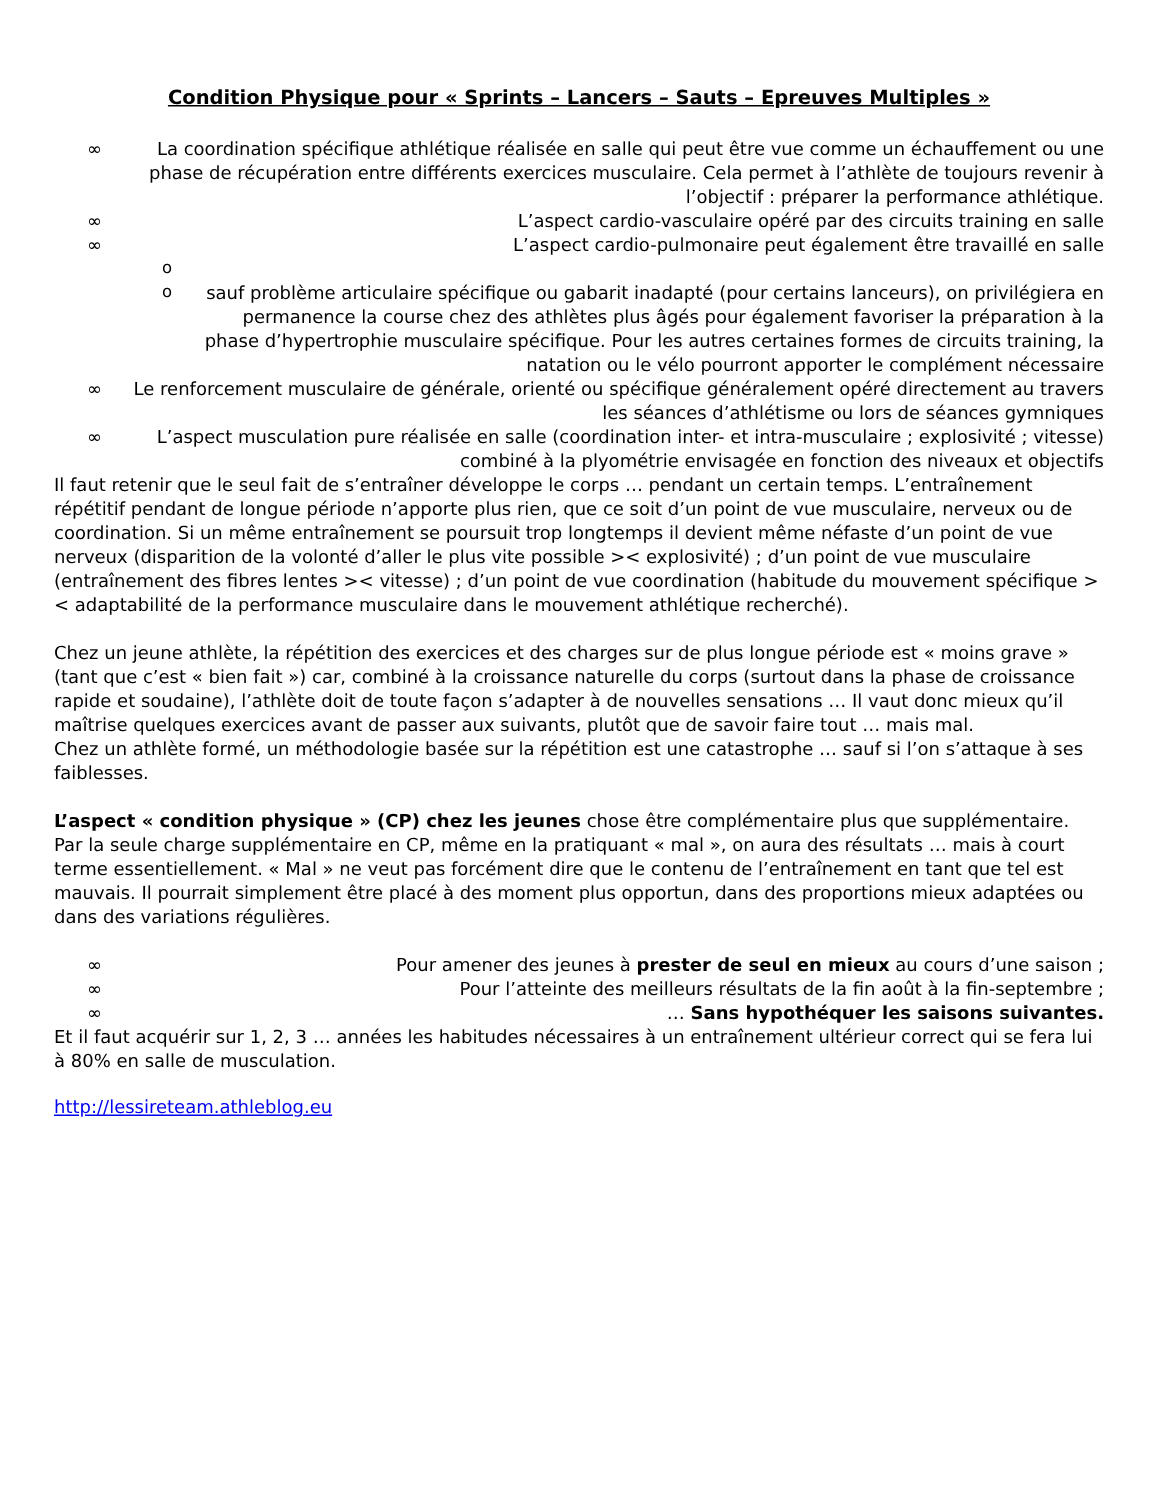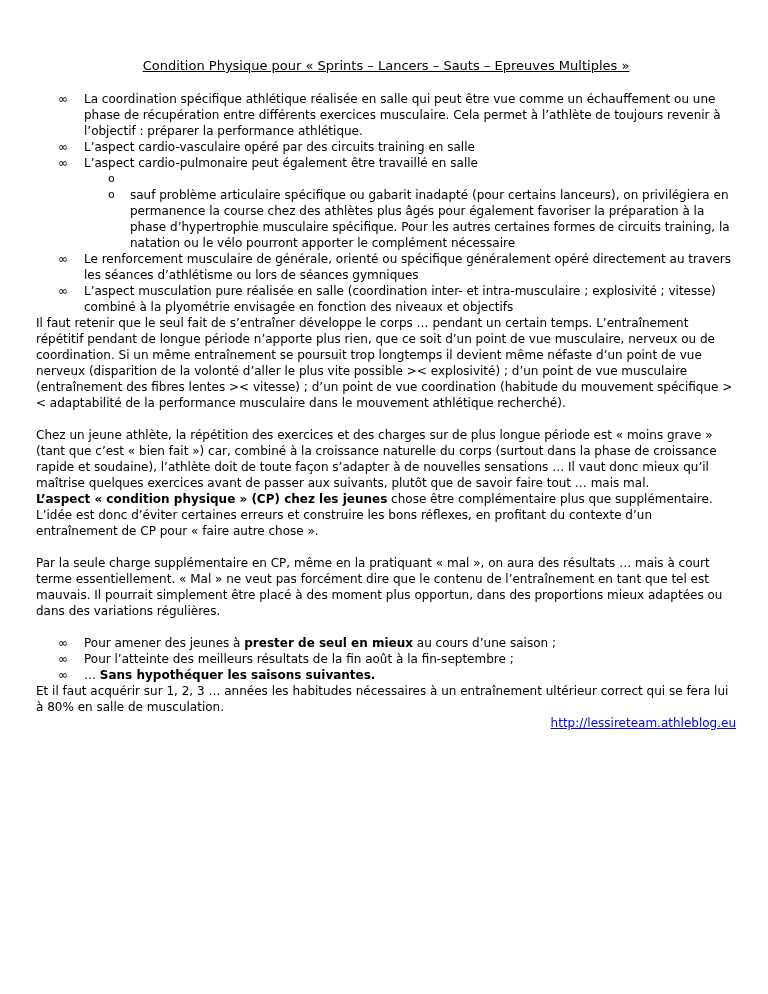--- a/index.html
+++ b/index.html
@@ -9,39 +9,39 @@
     color: #000000;
     overflow: hidden;
   }
   .page {
     box-sizing: border-box;
     width: 768px; height: 994px;
     padding: 58px 32px 0 36px;
   }
   .doc-title {
     font-size: 13px;
-    font-weight: normal;
+    font-weight: bold;
     text-decoration: underline;
     text-align: center;
     margin: 0 0 17px 0;
     line-height: 16px;
   }
   .doc-body { font-size: 12px; line-height: 16px; }
   .para { margin: 0; }
   .gap { margin-bottom: 16px; }
-  .center { text-align: right; }
+  .center { text-align: left; margin-top: 15px; }
   b { font-weight: bold; }
   .list { margin: 0; }
   .li { display: flex; align-items: flex-start; }
   .li .marker { flex: 0 0 auto; }
   .l1 { padding-left: 22px; }
   .l1 > .marker { width: 26px; font-size: 12px; }
   .l2 { padding-left: 72px; }
   .l2 > .marker { width: 22px; font-size: 11px; }
-  .li-text { flex: 1 1 auto; }
+  .li-text { flex: 1 1 auto; text-align: right; }
   a.doc-link { color: #0000ee; text-decoration: underline; cursor: pointer; }
 </style>
 </head>
 <body>
 
 <div class="page">
   <h1 class="doc-title">Condition Physique pour « Sprints – Lancers – Sauts – Epreuves Multiples »</h1>
   <div class="doc-body" id="doc-body">
       <div class="list gap">
         <div class="li l1">
@@ -67,22 +67,22 @@
           <span class="marker">∞</span>
           <div class="li-text"><span>Le renforcement musculaire de générale, orienté ou spécifique généralement opéré directement au travers les séances d’athlétisme ou lors de séances gymniques</span></div>
         </div>
         <div class="li l1">
           <span class="marker">∞</span>
           <div class="li-text"><span>L’aspect musculation pure réalisée en salle (coordination inter- et intra-musculaire ; explosivité ; vitesse) combiné à la plyométrie envisagée en fonction des niveaux et objectifs</span></div>
         </div>
       </div>
       <p class="para gap"><span>Il faut retenir que le seul fait de s’entraîner développe le corps … pendant un certain temps. L’entraînement répétitif pendant de longue période n’apporte plus rien, que ce soit d’un point de vue musculaire, nerveux ou de coordination. Si un même entraînement se poursuit trop longtemps il devient même néfaste d’un point de vue nerveux (disparition de la volonté d’aller le plus vite possible &gt;&lt; explosivité) ; d’un point de vue musculaire (entraînement des fibres lentes &gt;&lt; vitesse) ; d’un point de vue coordination (habitude du mouvement spécifique &gt;&lt; adaptabilité de la performance musculaire dans le mouvement athlétique recherché).</span></p>
       <p class="para"><span>Chez un jeune athlète, la répétition des exercices et des charges sur de plus longue période est « moins grave » (tant que c’est « bien fait ») car, combiné à la croissance naturelle du corps (surtout dans la phase de croissance rapide et soudaine), l’athlète doit de toute façon s’adapter à de nouvelles sensations … Il vaut donc mieux qu’il maîtrise quelques exercices avant de passer aux suivants, plutôt que de savoir faire tout … mais mal.</span></p>
+      <p class="para gap"><span>Chez un athlète formé, un méthodologie basée sur la répétition est une catastrophe … sauf si l’on s’attaque à ses faiblesses.</span></p>
       <p class="para"><b>L’aspect « condition physique » (CP) chez les jeunes</b><span> chose être complémentaire plus que supplémentaire.</span></p>
-      <p class="para gap"><span>L’idée est donc d’éviter certaines erreurs et construire les bons réflexes, en profitant du contexte d’un entraînement de CP pour « faire autre chose ».</span></p>
       <p class="para gap"><span>Par la seule charge supplémentaire en CP, même en la pratiquant « mal », on aura des résultats … mais à court terme essentiellement. « Mal » ne veut pas forcément dire que le contenu de l’entraînement en tant que tel est mauvais. Il pourrait simplement être placé à des moment plus opportun, dans des proportions mieux adaptées ou dans des variations régulières.</span></p>
       <div class="list">
         <div class="li l1">
           <span class="marker">∞</span>
           <div class="li-text"><span>Pour amener des jeunes à </span><b>prester de seul en mieux</b><span> au cours d’une saison ;</span></div>
         </div>
         <div class="li l1">
           <span class="marker">∞</span>
           <div class="li-text"><span>Pour l’atteinte des meilleurs résultats de la fin août à la fin-septembre ;</span></div>
         </div>

